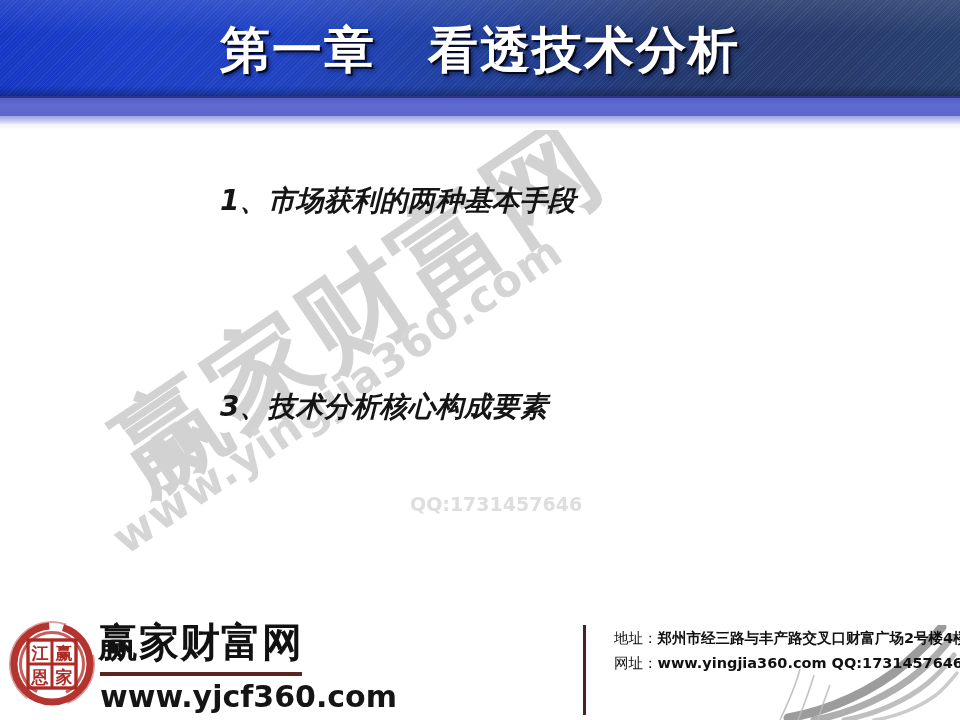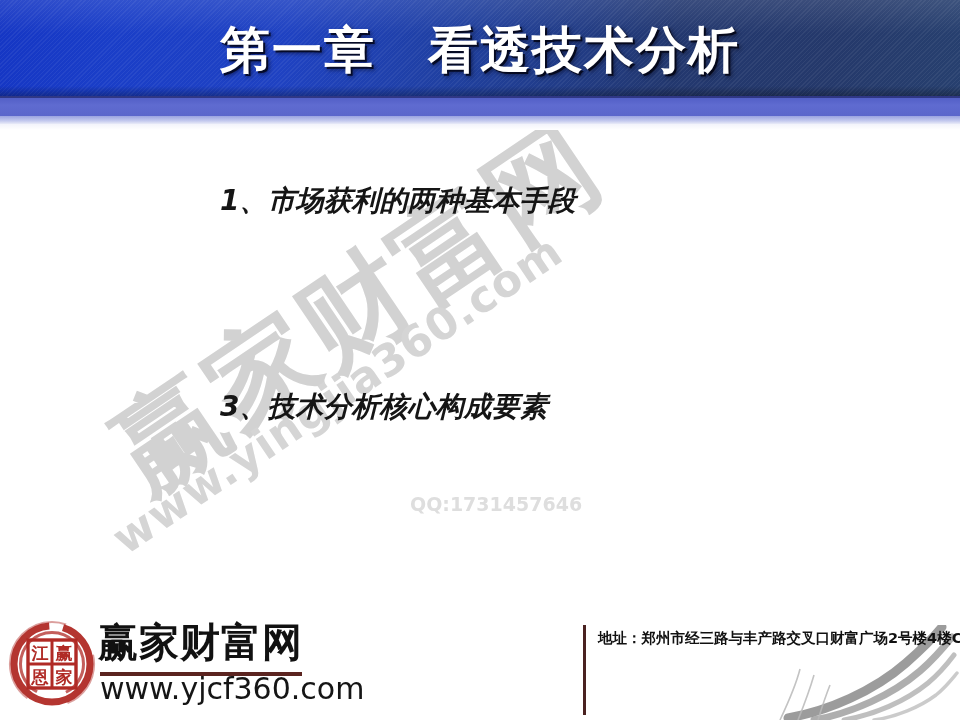--- a/index.html
+++ b/index.html
@@ -124,38 +124,38 @@
   #brand-name{
     position:absolute;left:98px;top:22px;
     font-size:40px;font-weight:bold;color:#111111;
     letter-spacing:1px;white-space:nowrap;line-height:1;
   }
   #brand-rule{
     position:absolute;left:100px;top:72px;width:202px;height:4px;
     background:#5b2420;
   }
   #brand-url{
-    position:absolute;left:100px;top:74px;
-    font-size:30px;font-weight:normal;color:#151515;
+    position:absolute;left:100px;top:82px;
+    font-size:30px;font-weight:bold;color:#151515;
     letter-spacing:0px;white-space:nowrap;line-height:1;
   }
 
   
   #contact-bar{
     position:absolute;left:583px;top:25px;width:3px;height:90px;
     background:#4a2221;
   }
   #contact-lines{
     position:absolute;left:598px;top:26px;width:360px;
   }
   .contact-line{
     font-size:14.5px;font-weight:bold;color:#111111;
     line-height:25px;white-space:nowrap;letter-spacing:0px;
   }
-  .contact-line .clabel{font-weight:bold;}
+  .contact-line .clabel{font-weight:normal;margin-left:16px;}
 </style>
 </head>
 <body>
 
 <div id="slide">
 
   <div id="header-band">
     <div id="header-texture"></div>
     <div id="header-sheen"></div>
     <div id="header-bottomshade"></div>
@@ -217,17 +217,20 @@
 
     <div id="brand-name">赢家财富网</div>
     <div id="brand-rule"></div>
     <div id="brand-url">www.yjcf360.com</div>
 
     <div id="contact-bar"></div>
     <div id="contact-lines">
       <div class="contact-line">
         <span class="clabel">地址：</span><span>郑州市经三路与丰产路交叉口财富广场2号楼4楼C户</span>
       </div>
+      <div class="contact-line">
+        <span class="clabel">网址：</span><span>www.yingjia360.com  QQ:1731457646</span>
+      </div>
     </div>
 
   </div>
 
 </div>
 
 </body></html>

